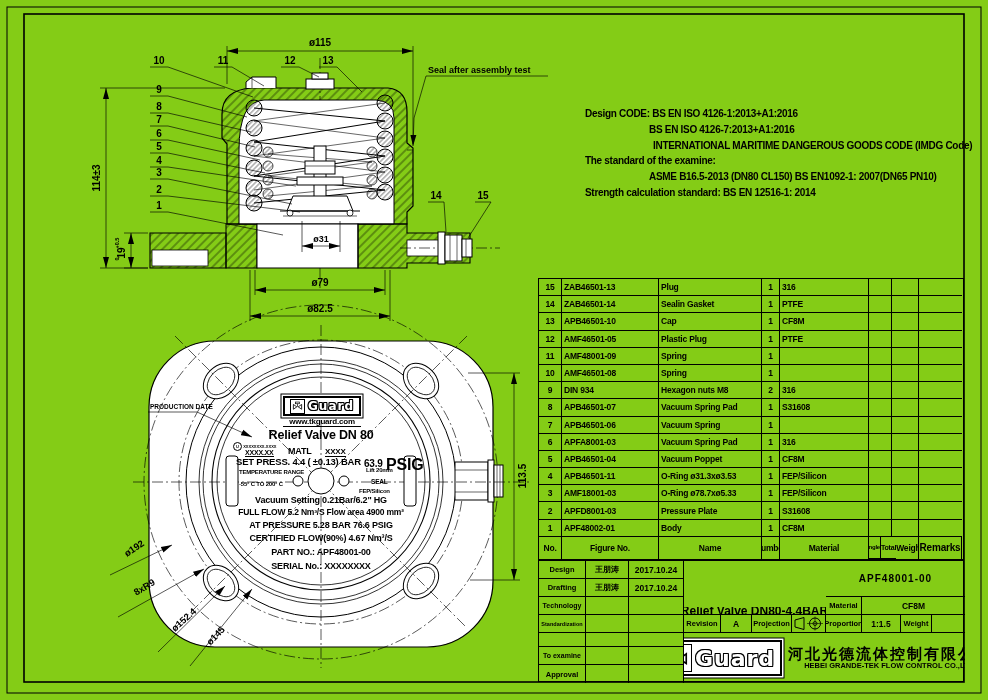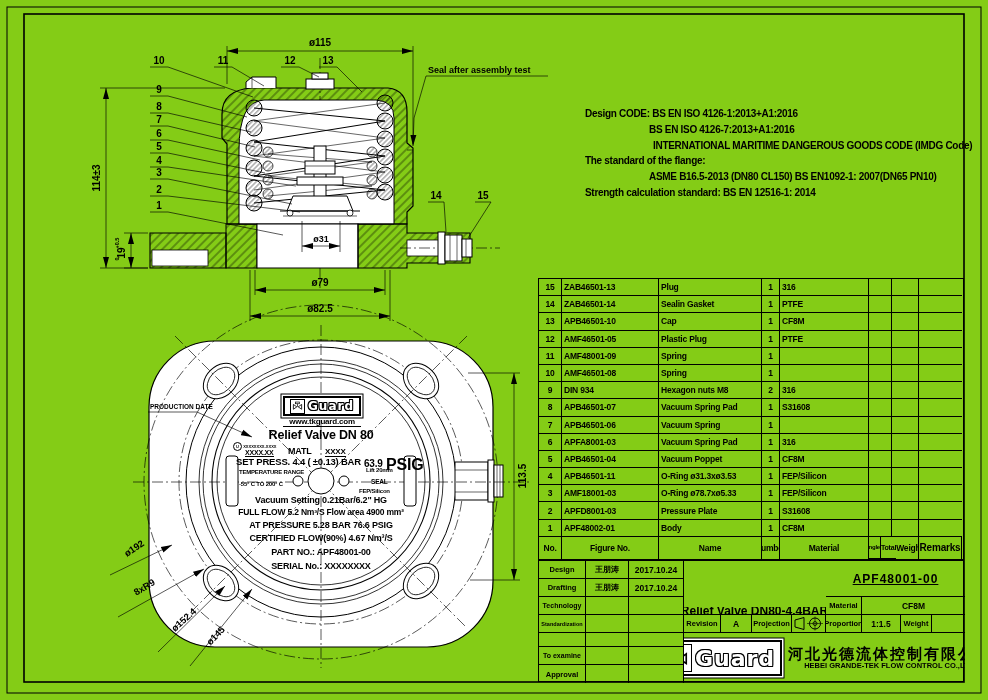--- a/index.html
+++ b/index.html
@@ -47,21 +47,21 @@
 
   
   .tb{left:538px;top:560px;width:426px;height:122px;display:grid;box-sizing:border-box;
       grid-template-columns:47px 43px 55px 37px 31px 40px 34px 36px 39px 31px 33px;
       grid-template-rows:18px 18px 18px 18px 14px 18px 18px;border:1.6px solid #000;}
   .tb>div{border-right:1px solid #000;border-bottom:1px solid #000;box-sizing:border-box;
       display:flex;align-items:center;justify-content:center;font-weight:bold;overflow:hidden;white-space:nowrap;}
   .tb>div.noR{border-right:none;}
   .tb>div.noB{border-bottom:none;}
   .fs55{font-size:5.5px;}.fs7{font-size:7px;}.fs75{font-size:7.5px;}.fs8{font-size:8px;}
-  .fs85{font-size:8.5px;}.fs12{font-size:12px;margin-top:46px;}.fs13{font-size:12px;letter-spacing:1px;text-decoration:underline;}
+  .fs85{font-size:8.5px;}.fs12{font-size:12px;margin-top:46px;}.fs13{font-size:10px;letter-spacing:1px;}
 
   
   .glogo{display:flex;align-items:center;gap:3px;border:2px solid #000;box-shadow:0 0 0 1.5px #fff,0 0 0 2.5px #000;
          padding:1px 5px;background:#fff;}
   .gtxt{font-weight:bold;color:#fff;letter-spacing:1px;font-family:"DejaVu Sans",sans-serif;
         text-shadow:-1px -1px 0 #000,1px -1px 0 #000,-1px 1px 0 #000,1px 1px 0 #000,0 1px 0 #000,0 -1px 0 #000,1px 0 0 #000,-1px 0 0 #000;}
   .gbox{display:flex;align-items:center;justify-content:center;border:1.5px solid #000;background:#fff;}
 
   
   .np{font-weight:bold;letter-spacing:-0.2px;white-space:nowrap;}
@@ -315,21 +315,21 @@
       <line x1="197" y1="412" x2="252" y2="437" class="xl" marker-end="url(#ar)"></line>
       <text x="150" y="409" class="ntt">PRODUCTION DATE</text>
     </g>
   </g>
 </svg>
 
 <div class="abs notes">
   <div>Design  CODE: BS EN ISO 4126-1:2013+A1:2016</div>
   <div class="ind">BS EN ISO 4126-7:2013+A1:2016</div>
   <div class="ind" style="padding-left:68px">INTERNATIONAL MARITIME DANGEROUS GOODS CODE (IMDG Code)</div>
-  <div>The standard of the flange:</div>
+  <div>The standard of the examine:</div>
   <div class="ind">ASME B16.5-2013 (DN80 CL150)  BS EN1092-1: 2007(DN65 PN10)</div>
   <div>Strength calculation standard: BS EN 12516-1: 2014</div>
 </div>
 
 <div>
   <div class="abs" style="left:283px;top:396px;width:78px;display:flex;justify-content:center;">
     <span class="glogo" style="height:14px;">
       <span class="gbox" style="width:13px;height:13px;">
         <svg width="11" height="11" viewBox="0 0 16 16">
               <path d="M2,5 L7,8.5 L2,12 Z M14,5 L9,8.5 L14,12 Z" fill="none" stroke="#000" stroke-width="1.2"></path>

